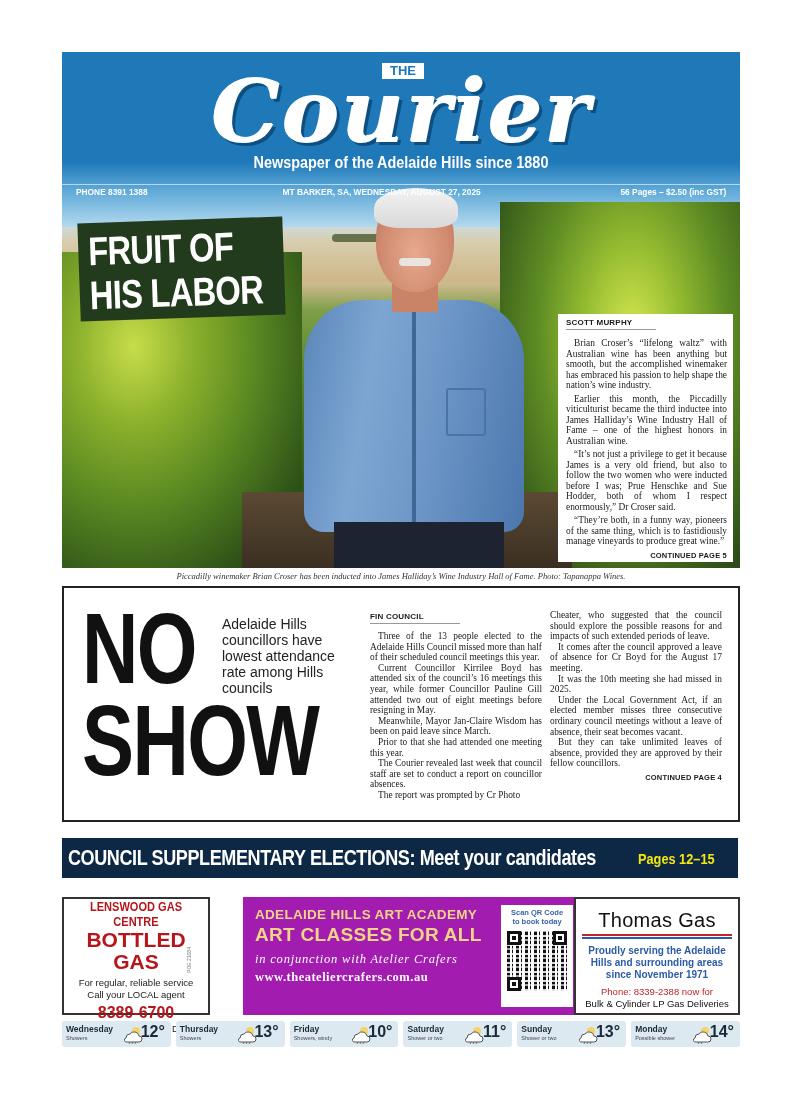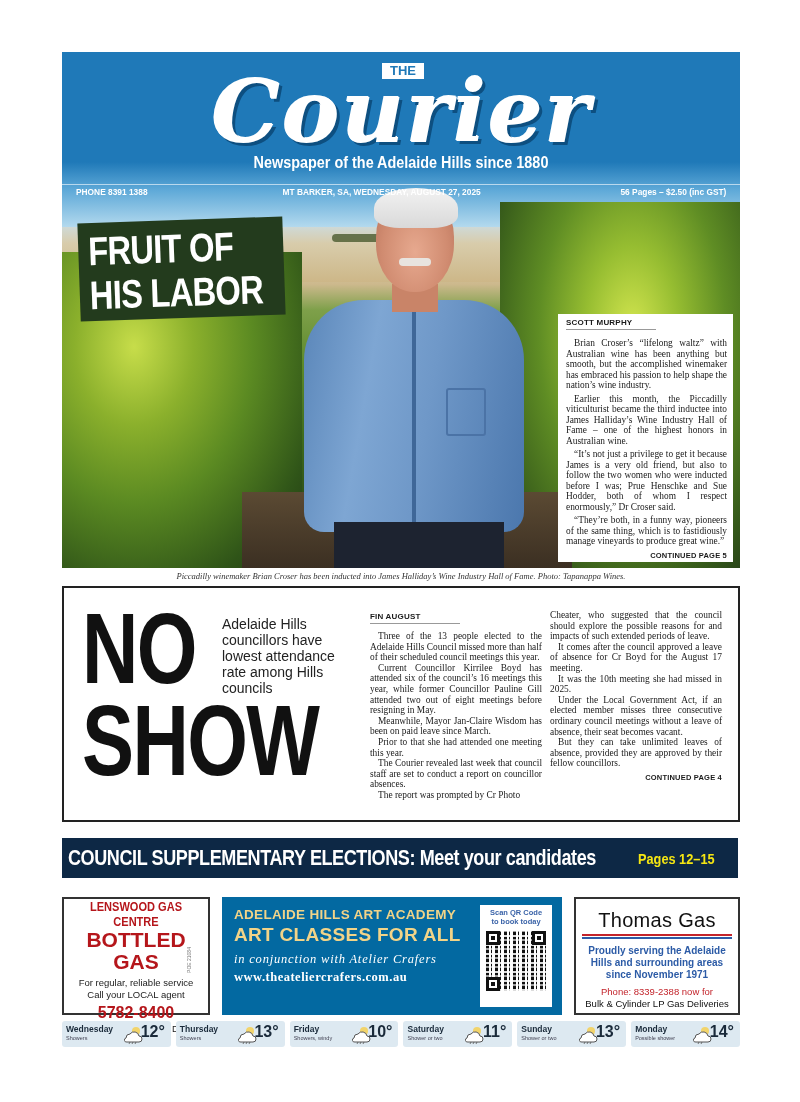--- a/index.html
+++ b/index.html
@@ -98,21 +98,21 @@
   .ad { position:absolute; top:897px; height:118px; border:2px solid #333; background:#fff; text-align:center; font-family:"Liberation Sans", sans-serif; }
   .ad-lenswood { left:62px; width:148px; }
   .lw-1 { color:#b5161b; font-weight:bold; font-size:13px; transform:scaleX(0.85); }
   .lw-2 { color:#b5161b; font-weight:bold; font-size:21px; line-height:22px; }
   .lw-3 { font-size:9.5px; line-height:12px; color:#222; margin-top:4px; }
   .lw-4 { color:#b5161b; font-weight:bold; font-size:16px; margin-top:3px; }
   .lw-5 { font-size:9.5px; color:#222; margin-top:1px; }
   .lw-5 b { text-decoration:underline; }
   .lw-code { position:absolute; right:6px; top:58px; font-size:5px; color:#777; transform:rotate(-90deg); }
 
-  .ad-art { left:222px; width:340px; border:none; background:#0369a1; text-align:left; padding:10px 12px; }
+  .ad-art { left:243px; width:340px; border:none; background:#a21caf; text-align:left; padding:10px 12px; }
   .art-1 { color:#f2d488; font-weight:bold; font-size:13.5px; letter-spacing:0.3px; }
   .art-2 { color:#f2d488; font-weight:bold; font-size:19px; margin-top:2px; letter-spacing:0.3px; }
   .art-3 { color:#ffffff; font-family:"Liberation Serif", serif; font-style:italic; font-size:12.5px; margin-top:6px; letter-spacing:0.8px; }
   .art-4 { color:#ffffff; font-family:"Liberation Serif", serif; font-style:italic; font-size:12.5px; margin-top:3px; letter-spacing:0.8px; }
   .art-5 { color:#ffffff; font-family:"Liberation Serif", serif; font-weight:bold; font-size:12.5px; margin-top:3px; letter-spacing:0.5px; }
   .qr-box { position:absolute; right:10px; top:8px; width:72px; height:102px; background:#fff; padding:3px; text-align:center; }
   .qr-label { color:#3a63a8; font-weight:bold; font-size:7.5px; line-height:9px; }
   .qr { width:60px; height:60px; margin:5px auto 0; position:relative;
     background:
       repeating-linear-gradient(90deg, #111 0 3px, #fff 3px 5px, #111 5px 6px, #fff 6px 9px),
@@ -188,21 +188,21 @@
 </div>
 
 <div class="caption">Piccadilly winemaker Brian Croser has been inducted into James Halliday’s Wine Industry Hall of Fame. Photo: Tapanappa Wines.</div>
 
 <div class="story2">
   <div class="noshow-big no">NO</div>
   <div class="noshow-big show">SHOW</div>
   <div class="deck">Adelaide Hills councillors have lowest attendance rate among Hills councils</div>
 
   <div class="col col1">
-    <div class="byline">FIN AUGUST</div>
+    <div class="byline">FIN COUNCIL</div>
     <p>Three of the 13 people elected to the Adelaide Hills Council missed more than half of their scheduled council meetings this year.</p>
     <p>Current Councillor Kirrilee Boyd has attended six of the council’s 16 meetings this year, while former Councillor Pauline Gill attended two out of eight meetings before resigning in May.</p>
     <p>Meanwhile, Mayor Jan-Claire Wisdom has been on paid leave since March.</p>
     <p>Prior to that she had attended one meeting this year.</p>
     <p>The Courier revealed last week that council staff are set to conduct a report on councillor absences.</p>
     <p>The report was prompted by Cr Photo</p>
   </div>
   <div class="col col2">
     <p style="text-indent:0">Cheater, who suggested that the council should explore the possible reasons for and impacts of such extended periods of leave.</p>
     <p>It comes after the council approved a leave of absence for Cr Boyd for the August 17 meeting.</p>
@@ -218,21 +218,21 @@
   <span class="pages">Pages 12–15</span>
 </div>
 
 <div class="ad ad-lenswood">
   <div class="lw-1">LENSWOOD GAS CENTRE</div>
   <div class="lw-2">BOTTLED GAS</div>
   <div class="lw-3">
     <div>For regular, reliable service</div>
     <div>Call your LOCAL agent</div>
   </div>
-  <div class="lw-4">5782-8400</div>
+  <div class="lw-4">8389-6700</div>
   <div class="lw-5"><span>Your </span><b>Origin</b><span> Authorised Dealer</span></div>
   <div class="lw-code">POE 21084</div>
 </div>
 
 <div class="ad ad-art">
   <div class="art-1">ADELAIDE HILLS ART ACADEMY</div>
   <div class="art-2">ART CLASSES FOR ALL</div>
   <div class="art-3">in conjunction with Atelier Crafers</div>
   <div class="art-5">www.theateliercrafers.com.au</div>
   <div class="qr-box">

